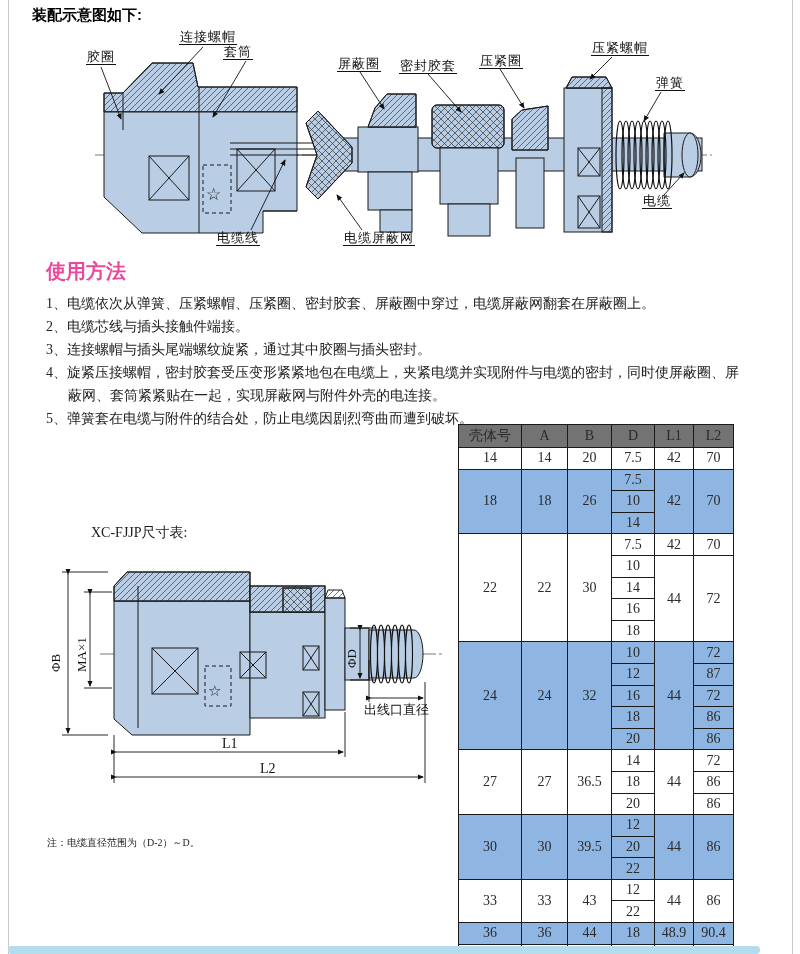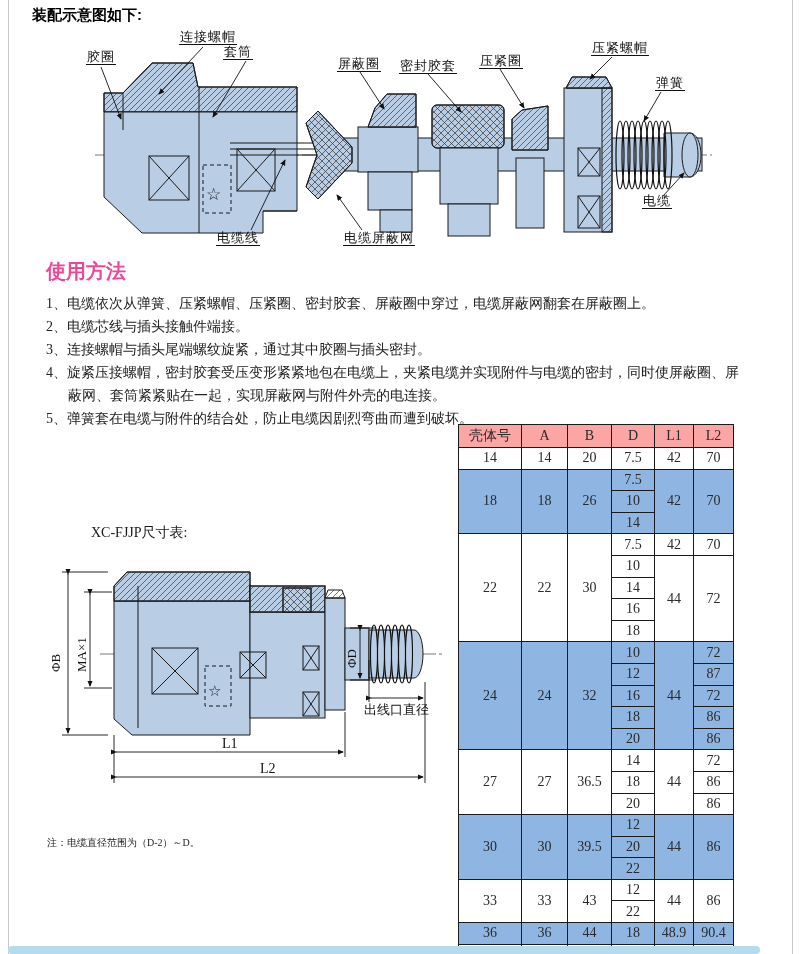--- a/index.html
+++ b/index.html
@@ -36,21 +36,21 @@
   .note{position:absolute;left:47px;top:836px;font-size:10px;}
   .dim-svg{position:absolute;left:0;top:540px;z-index:1;}
   .table-wrap{position:absolute;left:458px;top:424px;z-index:2;}
   table.size{border-collapse:collapse;table-layout:fixed;font-size:14px;color:#2a2a2a;}
   table.size th,table.size td{
     border:1px solid #1a1a1a;text-align:center;vertical-align:middle;
     padding:0;font-weight:normal;
   }
   table.size thead tr{height:23px;}
   table.size tbody tr{height:21.6px;}
-  table.size thead th{background:#fca5a5;}
+  table.size thead th{background:#737373;}
   tr.shaded td{background:#8fb6e3;}
   .scrollbar{
     position:absolute;left:8px;top:946px;width:752px;height:8px;
     background:#b4dcec;border-radius:4px;z-index:4;
   }
 </style>
 </head>
 <body>
 
 <div class="page-border" style="left:8px;"></div>

